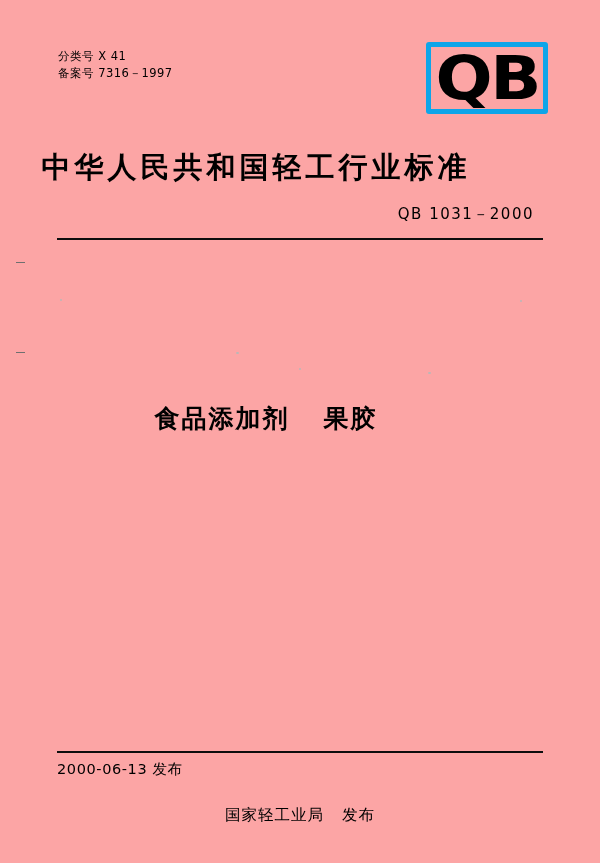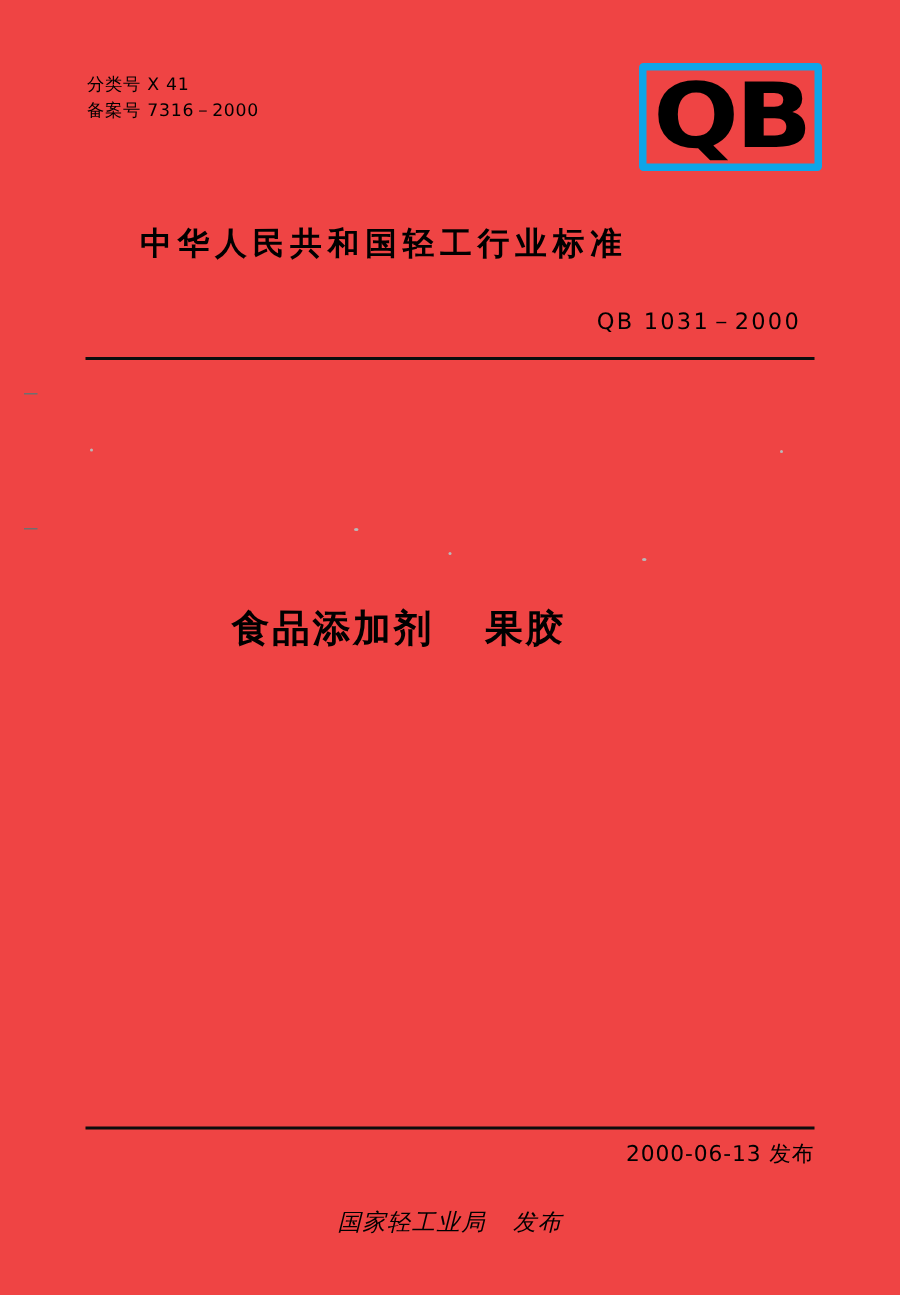--- a/index.html
+++ b/index.html
@@ -13,21 +13,21 @@
     font-family: "DejaVu Sans", "Liberation Sans", sans-serif;
     color: #000000;
     position: relative;
     overflow: hidden;
   }
   .page {
     position: absolute;
     left: 0; top: 0;
     width: 600px;
     height: 863px;
-    background: #ef4444;
+    background: #fca5a5;
   }
 
   
   .meta {
     position: absolute;
     left: 58px;
     top: 48px;
     font-size: 11.5px;
     line-height: 17px;
     letter-spacing: 0.5px;
@@ -59,21 +59,21 @@
     transform: scaleX(1.12);
   }
 
   
   .std-title {
     position: absolute;
     left: 0;
     top: 148px;
     width: 512px;
     text-align: center;
-    font-size: 21px;
+    font-size: 29px;
     font-weight: bold;
     letter-spacing: 4px;
     font-family: "DejaVu Sans", "Liberation Sans", sans-serif;
   }
 
   
   .std-number {
     position: absolute;
     right: 66px;
     top: 205px;
@@ -122,46 +122,45 @@
     border-radius: 50%;
   }
 
   
   .date-row {
     position: absolute;
     left: 57px;
     top: 760px;
     width: 486px;
     display: flex;
-    justify-content: flex-end;
+    justify-content: flex-start;
     font-size: 14.5px;
     letter-spacing: 0.6px;
   }
 
   
   .publisher {
     position: absolute;
     left: 0;
     top: 805px;
     width: 600px;
     text-align: center;
     font-size: 15.5px;
     letter-spacing: 1px;
-    font-style: italic;
   }
   .publisher .gap { display: inline-block; width: 18px; }
 </style>
 </head>
 <body>
 
 <div class="page">
 
   <div class="meta">
     <div>分类号 X 41</div>
-    <div>备案号 7316－2000</div>
+    <div>备案号 7316－1997</div>
   </div>
 
   <div class="qb-logo">
     <span class="qb-text">QB</span>
   </div>
 
   <div class="std-title">中华人民共和国轻工行业标准</div>
 
   <div class="std-number">QB 1031－2000</div>
 

